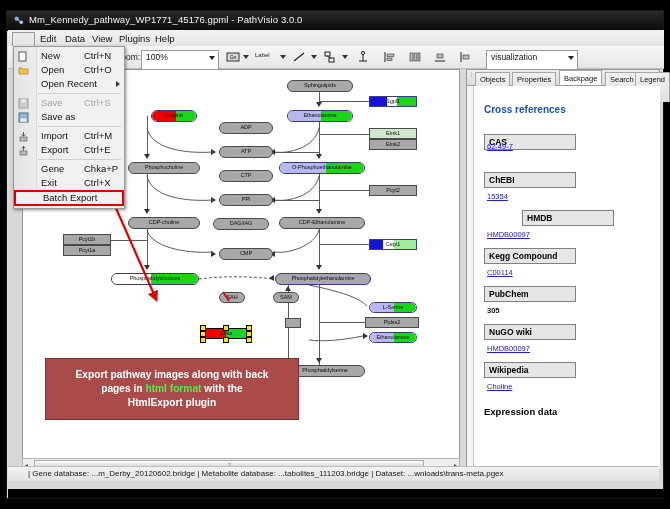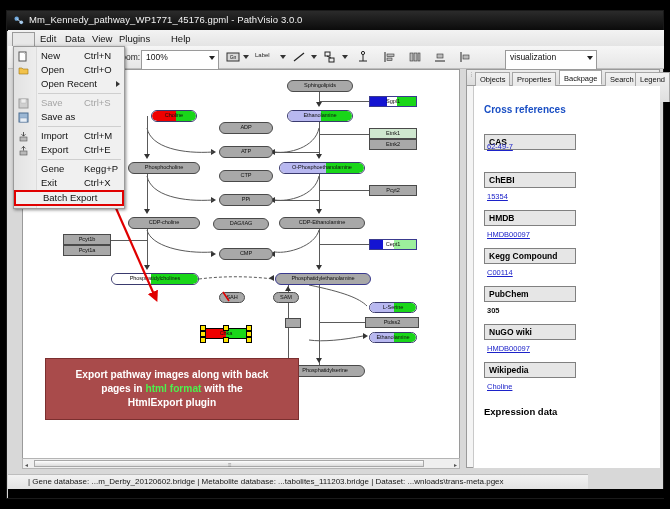--- a/index.html
+++ b/index.html
@@ -116,21 +116,21 @@
              border-left:1px solid #c9c9c9;box-sizing:border-box;overflow:hidden;}
   #xrefTitle{position:absolute;left:10px;top:18px;font-size:10px;font-weight:bold;color:#1a4fc4;}
   .xrow-label{position:absolute;left:10px;width:92px;height:16px;background:#e6e6e6;
               border:1px solid #808080;box-sizing:border-box;font-size:8.5px;font-weight:bold;
               color:#000;line-height:14px;padding-left:4px;}
   .xrow-val{position:absolute;left:13px;font-size:7.5px;color:#1c22c9;text-decoration:underline;}
   .xrow-val.plain{color:#111;text-decoration:none;font-weight:bold;}
   #exprdata{position:absolute;left:10px;font-size:9.5px;font-weight:bold;color:#000;}
 
   
-  #statusbar{position:absolute;left:1px;bottom:9px;width:580px;height:14px;
+  #statusbar{position:absolute;left:1px;bottom:17px;width:651px;height:14px;
              background:linear-gradient(#f2f2f2,#e2e2e2);border-top:1px solid #bdbdbd;text-decoration:underline;}
   #statusbar .stext{position:absolute;left:20px;top:2px;font-size:8px;color:#161616;white-space:nowrap;}
   #bottomedge{position:absolute;left:1px;bottom:0;width:656px;height:9px;background:#000;}
 </style>
 </head>
 <body>
 
 <div id="frame">
  <div id="window">
 
@@ -142,21 +142,21 @@
     </svg>
     <div class="tb-text">Mm_Kennedy_pathway_WP1771_45176.gpml - PathVisio 3.0.0</div>
   </div>
 
   <div id="menubar">
     <div class="menu-item open" style="left:4px;">File</div>
     <div class="menu-item" style="left:28px;">Edit</div>
     <div class="menu-item" style="left:53px;">Data</div>
     <div class="menu-item" style="left:80px;">View</div>
     <div class="menu-item" style="left:107px;">Plugins</div>
-    <div class="menu-item" style="left:143px;margin-left:16px;">Help</div>
+    <div class="menu-item" style="left:143px;">Help</div>
   </div>
 
   <div id="toolbar">
     <div class="tb-label" style="left:108px;">Zoom:</div>
     <div class="combo" style="left:133px;top:4px;width:78px;">
       <div class="cval">100%</div>
       <div class="carrow"></div>
     </div>
 
     <svg class="tbtn" style="left:218px;" viewBox="0 0 14 14">
@@ -198,21 +198,21 @@
     </svg>
     <svg class="tbtn" style="left:425px;" viewBox="0 0 14 14">
       <line x1="2" y1="11" x2="12" y2="11" stroke="#222"></line>
       <rect x="4" y="4" width="6" height="4" fill="#bbb" stroke="#333" stroke-width=".6"></rect>
     </svg>
     <svg class="tbtn" style="left:450px;" viewBox="0 0 14 14">
       <line x1="3" y1="2" x2="3" y2="12" stroke="#222"></line>
       <rect x="5" y="5" width="6" height="4" fill="#bbb" stroke="#333" stroke-width=".6"></rect>
     </svg>
 
-    <div class="combo" style="left:497px;top:4px;width:92px;text-align:center;">
+    <div class="combo" style="left:478px;top:4px;width:92px;text-align:center;">
       <div class="cval">visualization</div>
       <div class="carrow"></div>
     </div>
   </div>
 
   <div id="filemenu">
     <div class="strip"></div>
 
     <div class="fm-row">
       <svg class="fm-ico" viewBox="0 0 11 11">
@@ -273,21 +273,21 @@
         <path d="M5.5 5.5 v-4 M3.5 3.4 L5.5 1.4 L7.5 3.4" stroke="#333" stroke-width=".8" fill="none"></path>
       </svg>
       <span class="fm-label">Export</span>
       <span class="fm-acc">Ctrl+E</span>
     </div>
 
     <div class="fm-sep"></div>
 
     <div class="fm-row">
       <span class="fm-label">Gene</span>
-      <span class="fm-acc">Kegg+P</span>
+      <span class="fm-acc">Chka+P</span>
     </div>
 
     <div class="fm-row">
       <span class="fm-label">Exit</span>
       <span class="fm-acc">Ctrl+X</span>
     </div>
 
     <div class="fm-row hl">
       <span class="fm-label">Batch Export</span>
     </div>
@@ -508,21 +508,21 @@
 
     <div id="panelbody">
       <div id="xrefTitle">Cross references</div>
 
       <div class="xrow-label" style="top:48px;">CAS</div>
       <div class="xrow-val" style="top:56px;">62-49-7</div>
 
       <div class="xrow-label" style="top:86px;">ChEBI</div>
       <div class="xrow-val" style="top:106px;">15354</div>
 
-      <div class="xrow-label" style="top:124px;">HMDB</div>
+      <div class="xrow-label" style="top:124px;margin-left:38px;">HMDB</div>
       <div class="xrow-val" style="top:144px;">HMDB00097</div>
 
       <div class="xrow-label" style="top:162px;">Kegg Compound</div>
       <div class="xrow-val" style="top:182px;">C00114</div>
 
       <div class="xrow-label" style="top:200px;">PubChem</div>
       <div class="xrow-val plain" style="top:220px;">305</div>
 
       <div class="xrow-label" style="top:238px;">NuGO wiki</div>
       <div class="xrow-val" style="top:258px;">HMDB00097</div>

